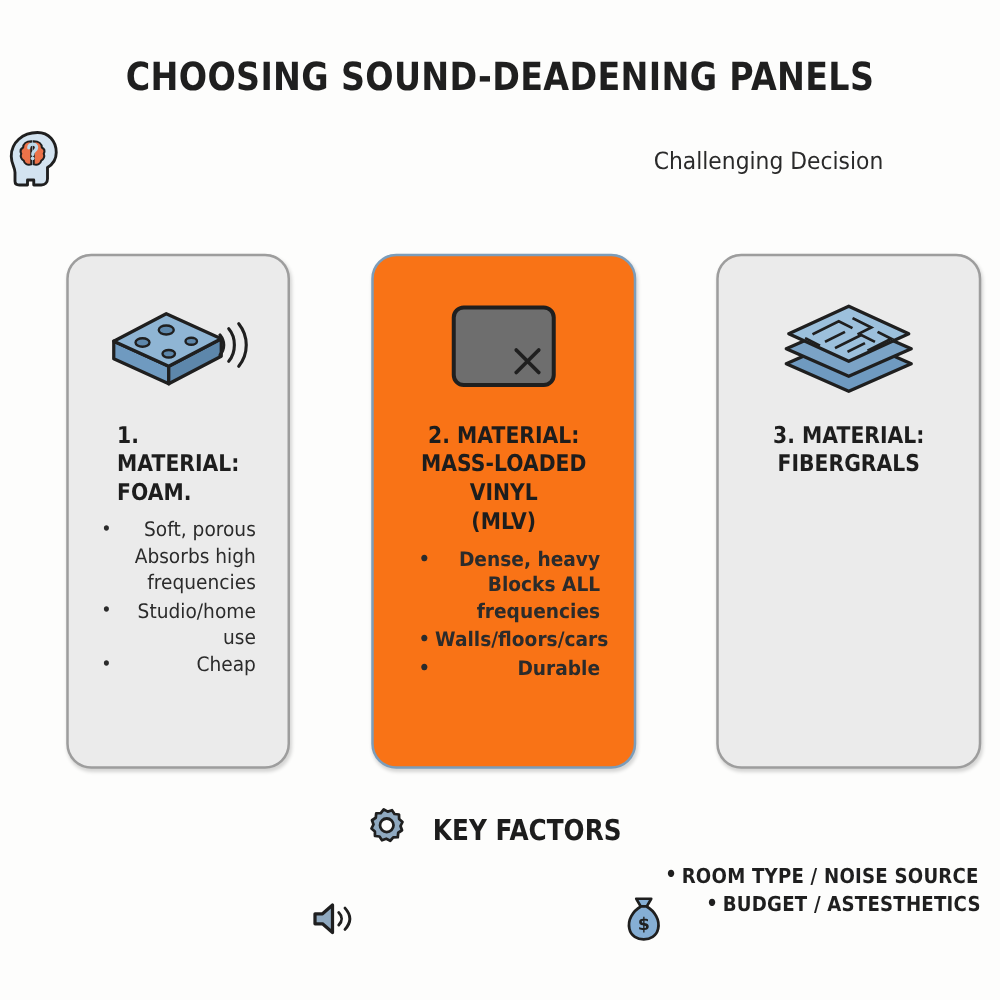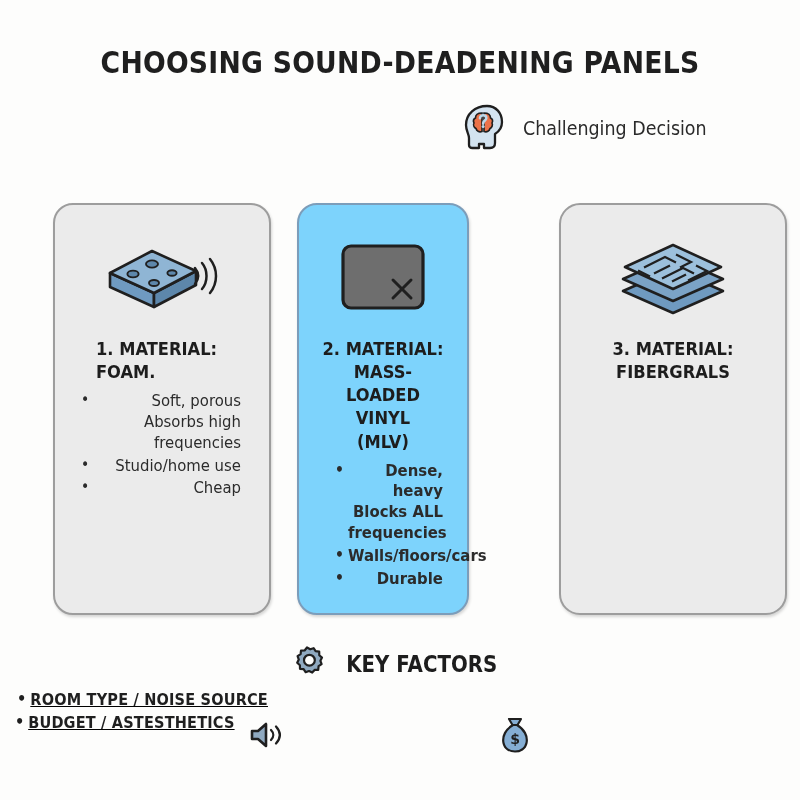--- a/index.html
+++ b/index.html
@@ -26,51 +26,51 @@
     letter-spacing: 0.3px;
     color: #1f1f1f;
     transform: scaleX(0.86);
     white-space: nowrap;
   }
 
   
   .subtitle-row {
     position: absolute;
     top: 100px; left: 0; width: 715px;
-    display: flex; align-items: center; justify-content: flex-end;
+    display: flex; align-items: center; justify-content: space-between;
     gap: 10px;
   }
   .subtitle-text {
     font-family: "DejaVu Sans", sans-serif;
     font-size: 19px;
     color: #2a2a2a;
     transform: scaleX(0.92);
   }
 
   
   .cards { position: absolute; top: 203px; left: 0; width: 800px; height: 415px; }
   .card {
     position: absolute;
     top: 0;
-    width: 218px; height: 412px;
+    width: 179px; height: 412px;
     border-radius: 20px;
     background: #ebebeb;
     border: 2px solid #9d9d9d;
     box-shadow: 1px 2px 3px rgba(0,0,0,0.16);
     display: flex; flex-direction: column; align-items: center;
     padding: 14px 10px 10px 10px;
   }
   .card.c1 { left: 53px; }
   .card.c2 {
     left: 297px;
-    width: 172px;
-    background: #7dd3fc;
+    width: 212px;
+    background: #f97316;
     border-color: #7c9dba;
   }
-  .card.c3 { left: 559px; width: 228px; border-radius: 21px; }
+  .card.c3 { left: 573px; width: 212px; }
 
   .card-icon {
     height: 118px;
     display: flex; align-items: center; justify-content: center;
     width: 100%;
   }
   .card-heading {
     font-family: "DejaVu Sans", sans-serif;
     font-weight: bold;
     font-size: 18.5px;
@@ -108,21 +108,21 @@
   .kf-head {
     display: flex; align-items: center; justify-content: center; gap: 10px;
   }
   .kf-title {
     font-family: "DejaVu Sans", sans-serif;
     font-weight: bold; font-size: 23px; color: #1d1d1d;
     transform: scaleX(0.86);
   }
   .kf-list {
     margin-top: 7px;
-    display: flex; flex-direction: column; align-items: flex-start; text-decoration: underline;
+    display: flex; flex-direction: column; align-items: flex-end;
   }
   .kf-item {
     position: relative;
     font-family: "DejaVu Sans", sans-serif;
     font-weight: bold;
     font-size: 16.5px;
     color: #1f1f1f;
     letter-spacing: 0.2px;
     transform: scaleX(0.88);
     padding-left: 15px;

